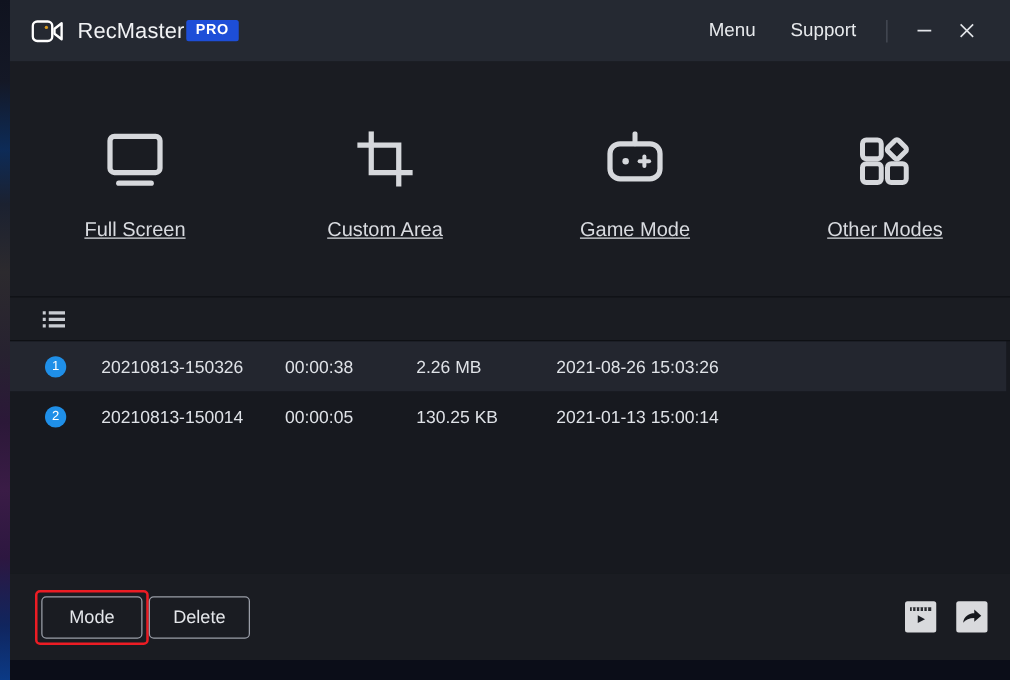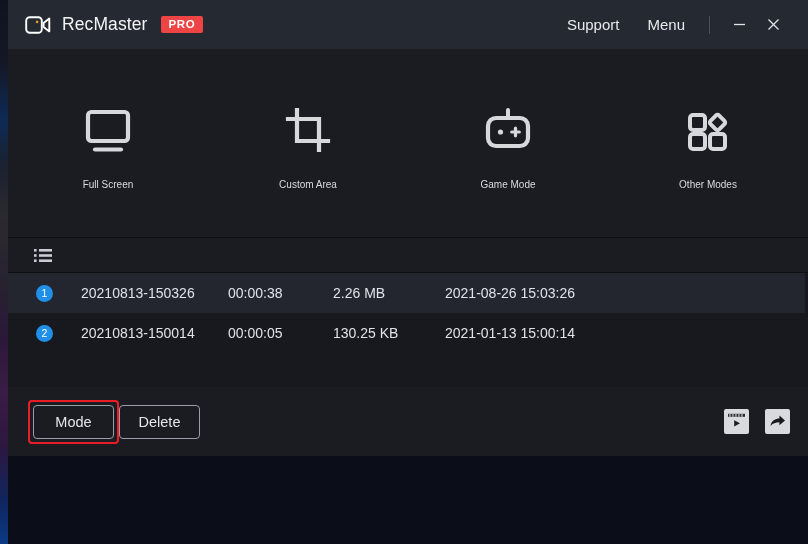--- a/index.html
+++ b/index.html
@@ -34,21 +34,21 @@
         #2d1740 82%,
         #10255e 92%,
         #0b3a86 100%);
     z-index: 0;
   }
 
   
   #app-window {
     position: absolute;
     left: 8px; top: 0;
-    width: 800px; height: 456px;
+    width: 800px; height: 528px;
     background: #17191f;
     z-index: 2;
     display: flex;
     flex-direction: column;
     overflow: hidden;
   }
 
   
   #titlebar {
     height: 49px;
@@ -64,22 +64,22 @@
     padding-left: 17px;
   }
   .brand-icon { width: 26px; height: 22px; display: block; }
   .brand-name {
     color: #f2f3f5;
     font-size: 17.5px;
     margin-left: 11px;
     letter-spacing: .1px;
   }
   .pro-badge {
-    margin-left: 13px;
-    background: #ef4444;
+    margin-left: 1px;
+    background: #1d4ed8;
     color: #ffffff;
     font-size: 11.5px;
     font-weight: bold;
     letter-spacing: .6px;
     padding: 3px 8px 3px 8px;
     border-radius: 2px;
     line-height: 1;
   }
   .titlebar-right {
     margin-left: auto;
@@ -125,22 +125,23 @@
     padding: 6px 0;
   }
   .mode-icon {
     height: 56px;
     display: flex;
     align-items: center;
     justify-content: center;
   }
   .mode-label {
     color: #d9dbe0;
-    font-size: 10px;
+    font-size: 16px;
     margin-top: 19px;
+    text-decoration: underline;
   }
 
   
   #list-toolbar {
     flex: 0 0 auto;
     height: 35px;
     background: #1a1c22;
     border-top: 1px solid #0e1014;
     display: flex;
     align-items: center;
@@ -257,22 +258,22 @@
           <rect x="1.2" y="3.2" width="15.6" height="15.6" rx="3.6" ry="3.6" fill="none" stroke="#ffffff" stroke-width="1.9"></rect>
           <circle cx="12.1" cy="7.9" r="1.35" fill="#d89a21"></circle>
           <path d="M18.6 9.0 L24.3 4.6 L24.3 17.4 L18.6 13.0 Z" fill="none" stroke="#ffffff" stroke-width="1.9" stroke-linejoin="round"></path>
         </svg>
       </span>
       <span class="brand-name">RecMaster</span>
       <span class="pro-badge">PRO</span>
     </div>
 
     <div class="titlebar-right">
+      <span class="tb-link">Menu</span>
       <span class="tb-link">Support</span>
-      <span class="tb-link">Menu</span>
       <span class="tb-sep"></span>
       <span class="tb-btn" id="minimize-button">
         <svg width="15" height="15" viewBox="0 0 15 15">
           <line x1="2" y1="7.5" x2="13" y2="7.5" stroke="#e3e5e9" stroke-width="1.3"></line>
         </svg>
       </span>
       <span class="tb-btn" id="close-button">
         <svg width="15" height="15" viewBox="0 0 15 15">
           <line x1="2.5" y1="2.5" x2="12.5" y2="12.5" stroke="#e3e5e9" stroke-width="1.3"></line>
           <line x1="12.5" y1="2.5" x2="2.5" y2="12.5" stroke="#e3e5e9" stroke-width="1.3"></line>

